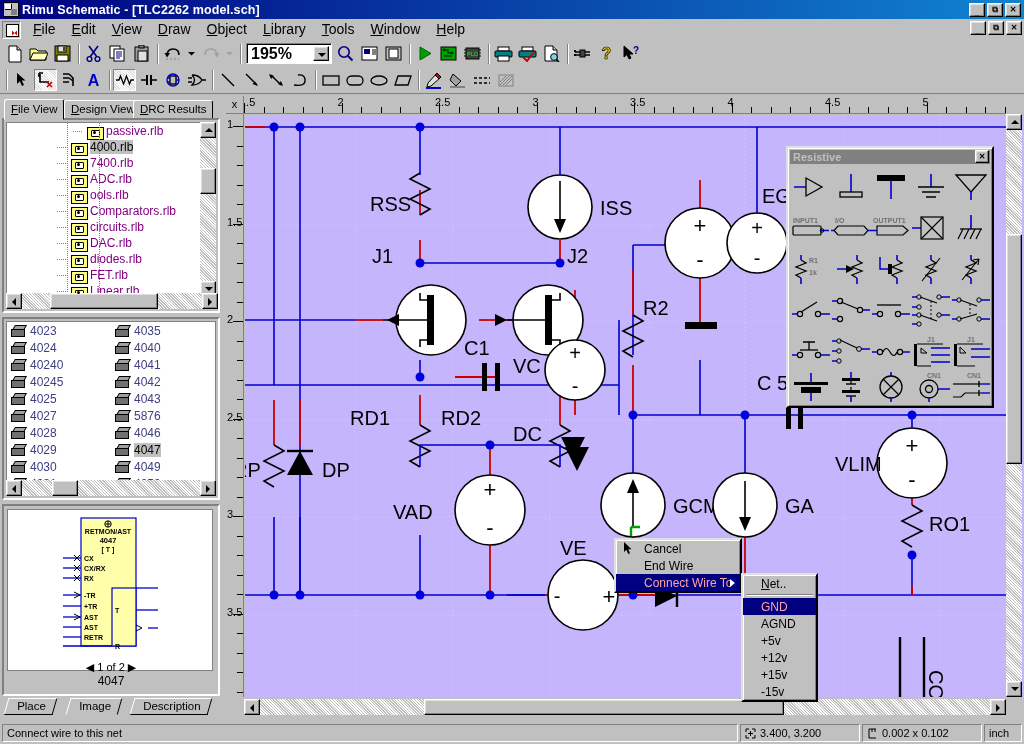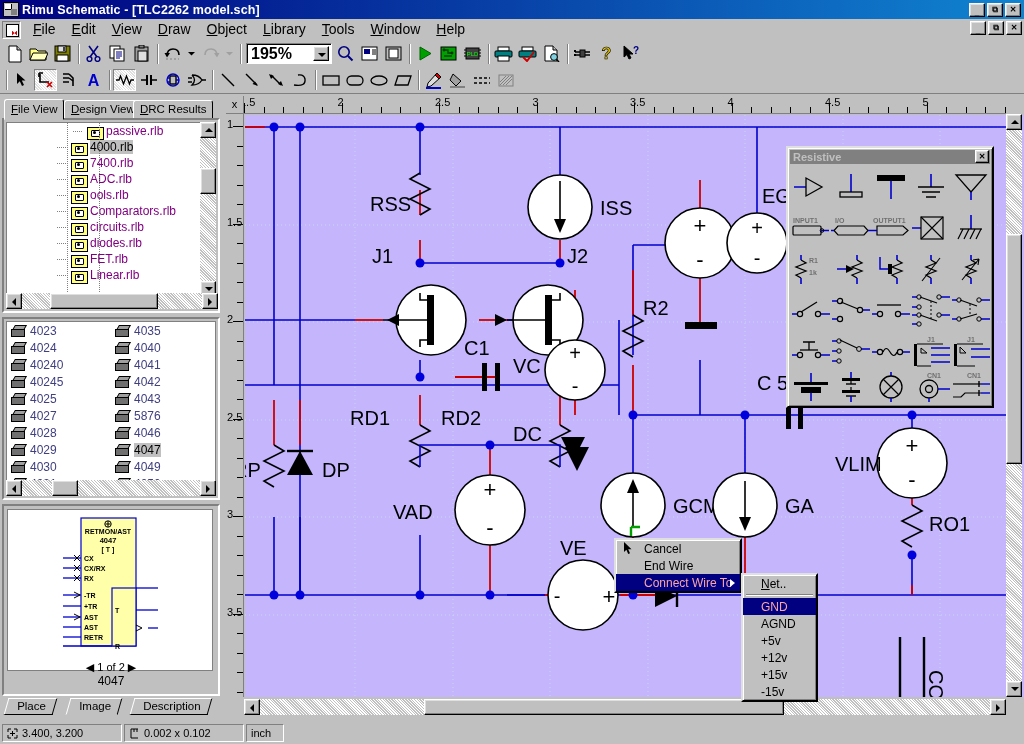--- a/index.html
+++ b/index.html
@@ -634,20 +634,29 @@
             <span class="tlabel">Comparators.rlb</span>
           </div>
           <div class="trow">
             <div class="ind" style="width: 64px;">
               <div class="dots"></div>
             </div>
             <span class="folder">
               <i></i>
             </span>
             <span class="tlabel">circuits.rlb</span>
+          </div>
+          <div class="trow">
+            <div class="ind" style="width: 64px;">
+              <div class="dots"></div>
+            </div>
+            <span class="folder">
+              <i></i>
+            </span>
+            <span class="tlabel">DAC.rlb</span>
           </div>
           <div class="trow">
             <div class="ind" style="width: 64px;">
               <div class="dots"></div>
             </div>
             <span class="folder">
               <i></i>
             </span>
             <span class="tlabel">diodes.rlb</span>
           </div>
@@ -1535,20 +1544,23 @@
     </div>
     <div class="ctxitem" style="padding-left:18px;">
       <span>+15v</span>
     </div>
     <div class="ctxitem" style="padding-left:18px;">
       <span>-15v</span>
     </div>
   </div>
 
   <div class="statusbar">
+    <div class="spanel grow">
+      <span>Connect wire to this net</span>
+    </div>
     <div class="spanel" style="width:120px">
       <span class="miniicon">
         <svg width="11" height="11" viewBox="0 0 11 11">
           <path d="M1 1 h3 M1 1 v3 M10 1 h-3 M10 1 v3 M1 10 h3 M1 10 v-3 M10 10 h-3 M10 10 v-3" stroke="#000" fill="none"></path>
           <path d="M5.5 3 v5 M3 5.5 h5" stroke="#000"></path>
         </svg>
       </span>
       <span>3.400, 3.200</span>
     </div>
     <div class="spanel" style="width:120px">

